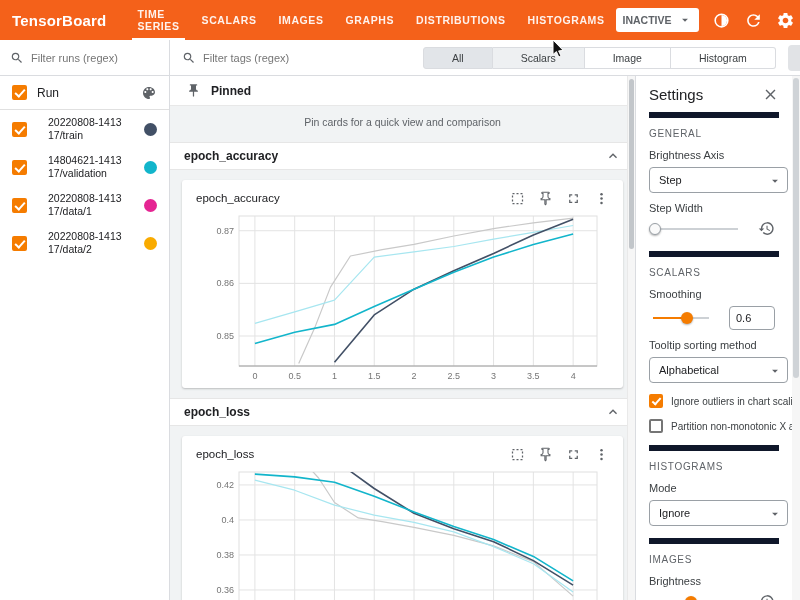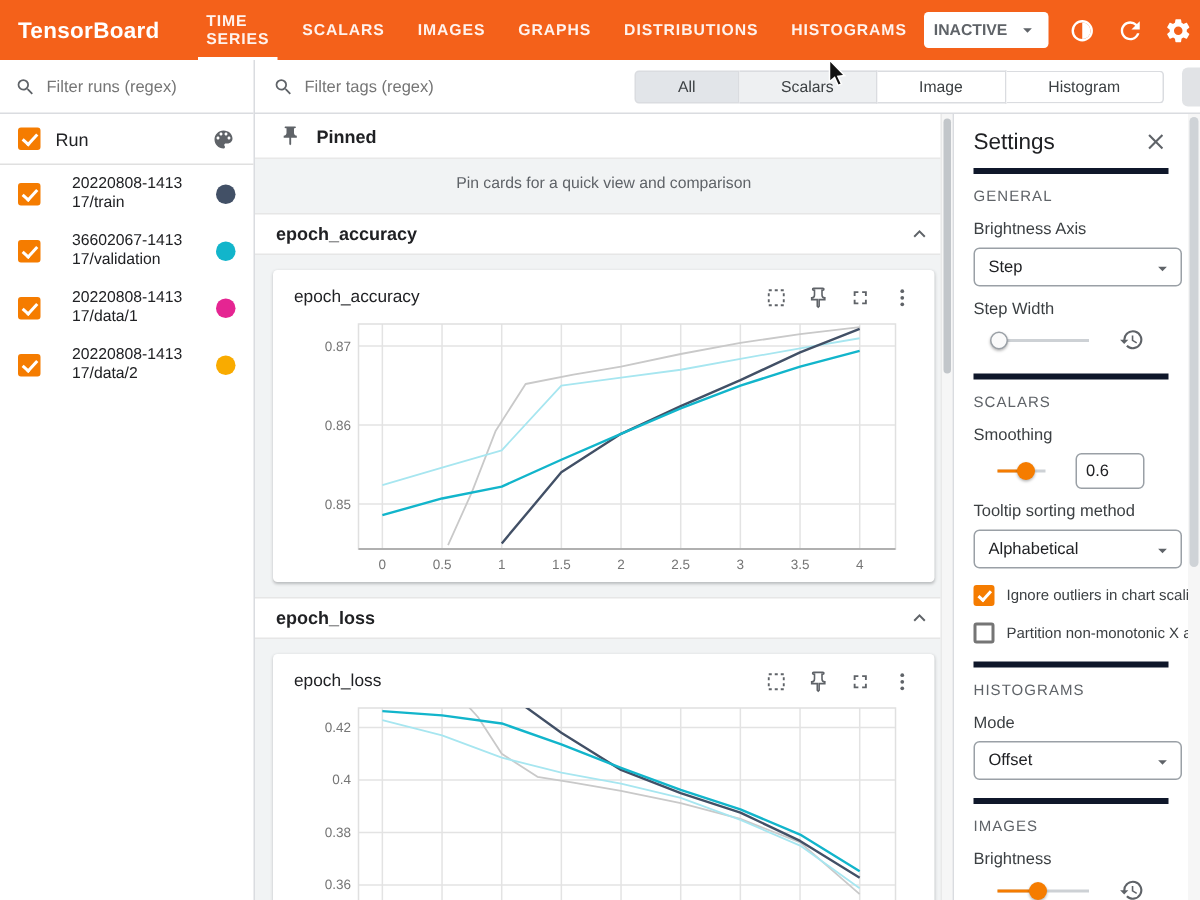--- a/index.html
+++ b/index.html
@@ -87,29 +87,29 @@
                     border-left:1px solid #e9e9e9; }
   .main-scrollbar .thumb { position:absolute; left:1px; right:1px; top:3px; height:170px;
                            background:#c2c6ca; border-radius:4px; }
 
   
   .panel { position:absolute; left:635px; right:8px; top:76px; bottom:0; background:#fff;
            border-left:1px solid #dadce0; padding:0 13px; overflow:hidden; }
   .panel-title-row { height:36px; display:flex; align-items:center; justify-content:space-between; }
   .panel-title { font-size:15px; color:#202124; font-weight:500; }
   .close-ic { width:17px; height:17px; color:#5f6368; cursor:pointer; }
-  .pgroup { border-top:4px solid #0f172a; padding:10px 0 12px; }
+  .pgroup { border-top:6px solid #0f172a; padding:10px 0 12px; }
   .pgroup:first-of-type { border-top:none; }
   .pheading { font-size:10px; color:#5f6368; letter-spacing:.7px; margin-bottom:10px; }
   .plabel { font-size:11px; color:#3c4043; margin:9px 0 6px; }
   .sel { position:relative; border:1px solid #9aa0a6; border-radius:4px; height:26px; width:139px;
          display:flex; align-items:center; padding:0 22px 0 9px; font-size:11px; color:#202124; cursor:pointer; }
   .sel .caret-svg { position:absolute; right:5px; top:6px; }
   .caret-svg { width:14px; height:14px; color:#5f6368; }
-  .ctl-row { display:flex; align-items:center; gap:20px; margin:4px 16px 2px;justify-content:space-between; }
+  .ctl-row { display:flex; align-items:center; gap:20px; margin:4px 4px 2px;justify-content:space-between; }
   .slider { position:relative; height:14px; flex:1; cursor:pointer; }
   .slider .track { position:absolute; top:6px; left:0; right:0; height:2px; background:#cdd1d5; }
   .slider .fill { position:absolute; top:6px; left:0; height:2px; background:#f57c00; width:0; }
   .slider .thumb { position:absolute; top:1px; left:0; width:12px; height:12px; border-radius:50%;
                    background:#f57c00; box-shadow:0 1px 2px rgba(0,0,0,.3); }
   .slider.gray .fill { background:transparent; }
   .slider.gray .thumb { background:#fafafa; border:1px solid #9aa0a6; }
   .restore-ic { width:17px; height:17px; color:#5f6368; flex:none; cursor:pointer; }
   .num-input { width:46px; height:24px; border:1px solid #9aa0a6; border-radius:4px; font-size:11px;
                color:#202124; padding:0 6px; font-family:inherit; outline:none; }
@@ -229,21 +229,21 @@
           <use href="#i-palette"></use>
         </svg>
     </div>
     <div class="run-row">
       <span class="cb on"></span>
       <span class="run-label">20220808-141317/train</span>
       <span class="run-dot" style="background: rgb(66, 80, 102);"></span>
     </div>
     <div class="run-row">
       <span class="cb on"></span>
-      <span class="run-label">36602067-141317/validation</span>
+      <span class="run-label">14804621-141317/validation</span>
       <span class="run-dot" style="background: rgb(18, 181, 203);"></span>
     </div>
     <div class="run-row">
       <span class="cb on"></span>
       <span class="run-label">20220808-141317/data/1</span>
       <span class="run-dot" style="background: rgb(229, 37, 146);"></span>
     </div>
     <div class="run-row">
       <span class="cb on"></span>
       <span class="run-label">20220808-141317/data/2</span>
@@ -472,21 +472,21 @@
         <span class="cb"></span>
         <span class="cb-label">Partition non-monotonic X axis</span>
 
       </div>
     </div>
 
     <div class="pgroup">
       <div class="pheading">HISTOGRAMS</div>
       <div class="plabel">Mode</div>
       <div class="sel">
-        <span>Offset</span>
+        <span>Ignore</span>
         <svg class="caret-svg">
             <use href="#i-caret-down"></use>
           </svg>
       </div>
     </div>
 
     <div class="pgroup">
       <div class="pheading">IMAGES</div>
       <div class="plabel">Brightness</div>
       <div class="ctl-row">

